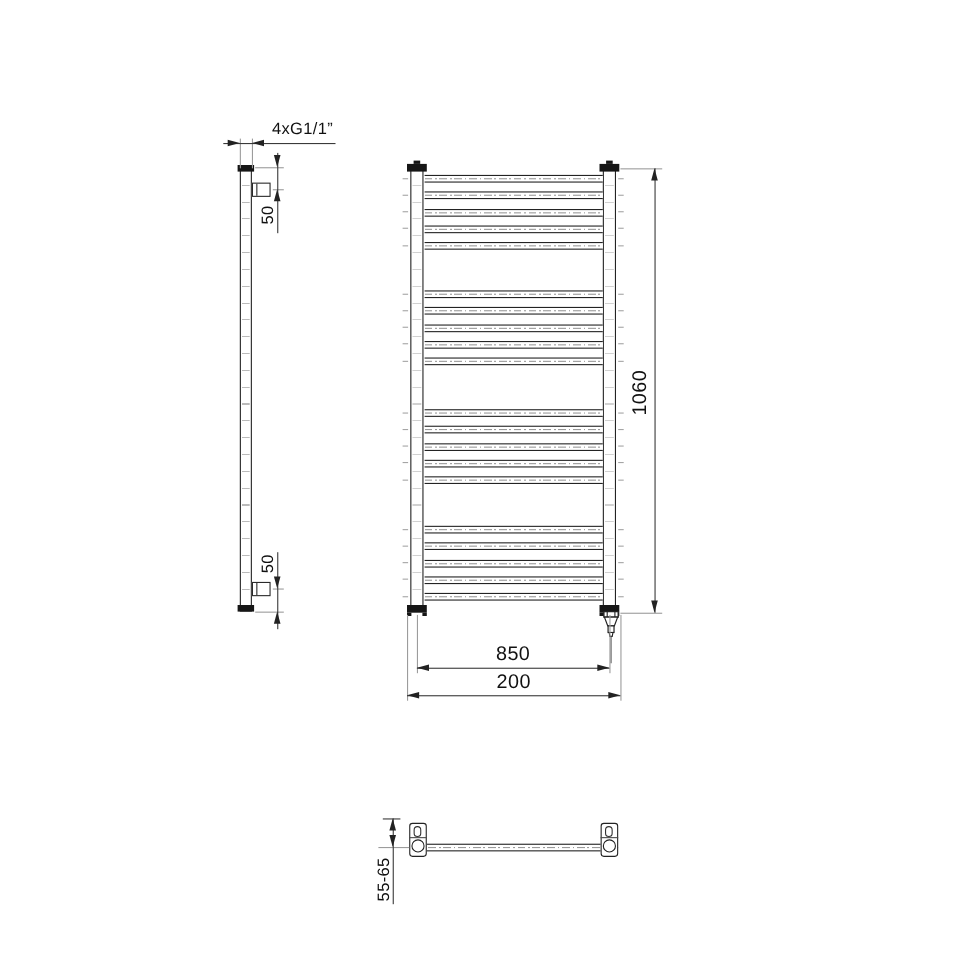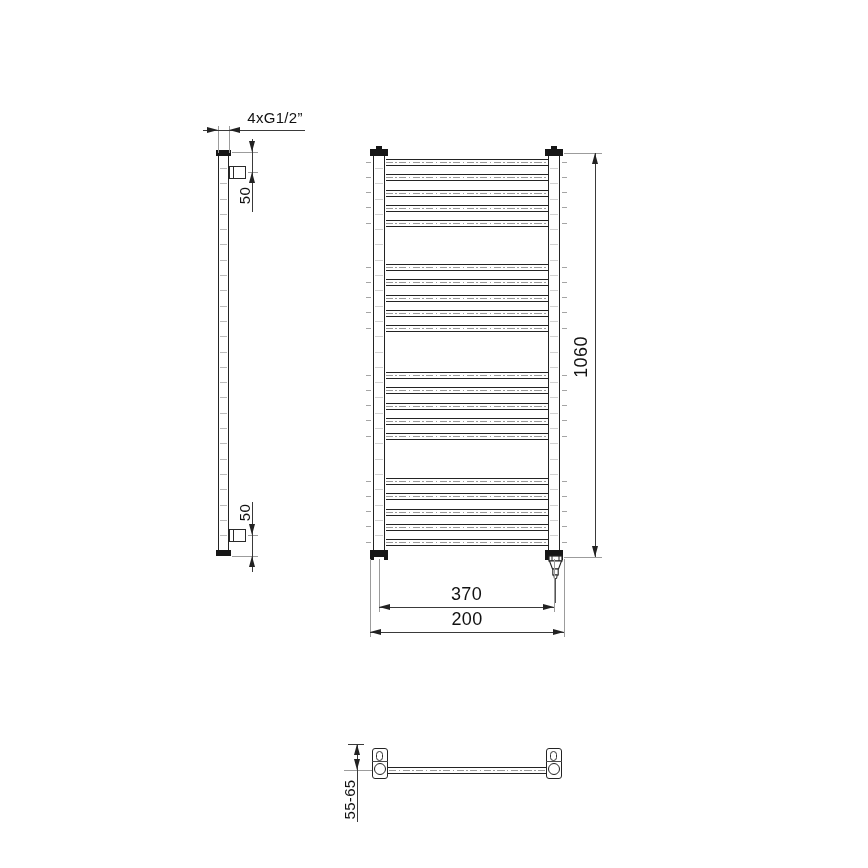--- a/index.html
+++ b/index.html
@@ -54,21 +54,21 @@
     <div class="fitting" style="left:229px;top:166px;width:17px;height:13px;"></div>
     <div class="fitting" style="left:229px;top:529px;width:17px;height:13px;"></div>
   </div>
 
   <div>
     <div class="v-line ext" style="left:218px;top:126px;height:27px;"></div>
     <div class="v-line ext" style="left:229px;top:126px;height:27px;"></div>
     <div class="h-line lead" style="left:203px;top:130px;width:102px;"></div>
     <div class="arr arr-right" style="left:207px;top:127px;"></div>
     <div class="arr arr-left" style="left:229px;top:127px;"></div>
-    <div class="dim-sm" style="left:243px;top:109px;width:64px;">4xG1/2”</div>
+    <div class="dim-sm" style="left:243px;top:109px;width:64px;">4xG1/1”</div>
   </div>
 
   <div>
     <div class="h-line ext" style="left:232px;top:152px;width:26px;"></div>
     <div class="h-line ext" style="left:248px;top:172px;width:10px;"></div>
     <div class="v-line lead" style="left:252px;top:139px;height:73px;"></div>
     <div class="arr arr-down" style="left:249px;top:141px;"></div>
     <div class="arr arr-up" style="left:249px;top:172px;"></div>
     <div class="dim-sm vtext" style="left:229px;top:187px;width:30px;">50</div>
   </div>
@@ -220,21 +220,21 @@
     <div class="arr arr-down" style="left:592px;top:546px;"></div>
     <div class="dim-num vtext" style="left:551px;top:347px;width:60px;">1060</div>
   </div>
 
   <div>
     <div class="v-line ext" style="left:379px;top:559px;height:53px;"></div>
     <div class="v-line ext" style="left:554px;top:559px;height:53px;"></div>
     <div class="h-line lead" style="left:379px;top:607px;width:175px;"></div>
     <div class="arr arr-left" style="left:379px;top:604px;"></div>
     <div class="arr arr-right" style="left:543px;top:604px;"></div>
-    <div class="dim-num" style="left:379px;top:584px;width:175px;">370</div>
+    <div class="dim-num" style="left:379px;top:584px;width:175px;">850</div>
   </div>
 
   <div>
     <div class="v-line ext" style="left:370px;top:559px;height:78px;"></div>
     <div class="v-line ext" style="left:564px;top:559px;height:78px;"></div>
     <div class="h-line lead" style="left:370px;top:632px;width:194px;"></div>
     <div class="arr arr-left" style="left:370px;top:629px;"></div>
     <div class="arr arr-right" style="left:553px;top:629px;"></div>
     <div class="dim-num" style="left:370px;top:609px;width:194px;">200</div>
   </div>

